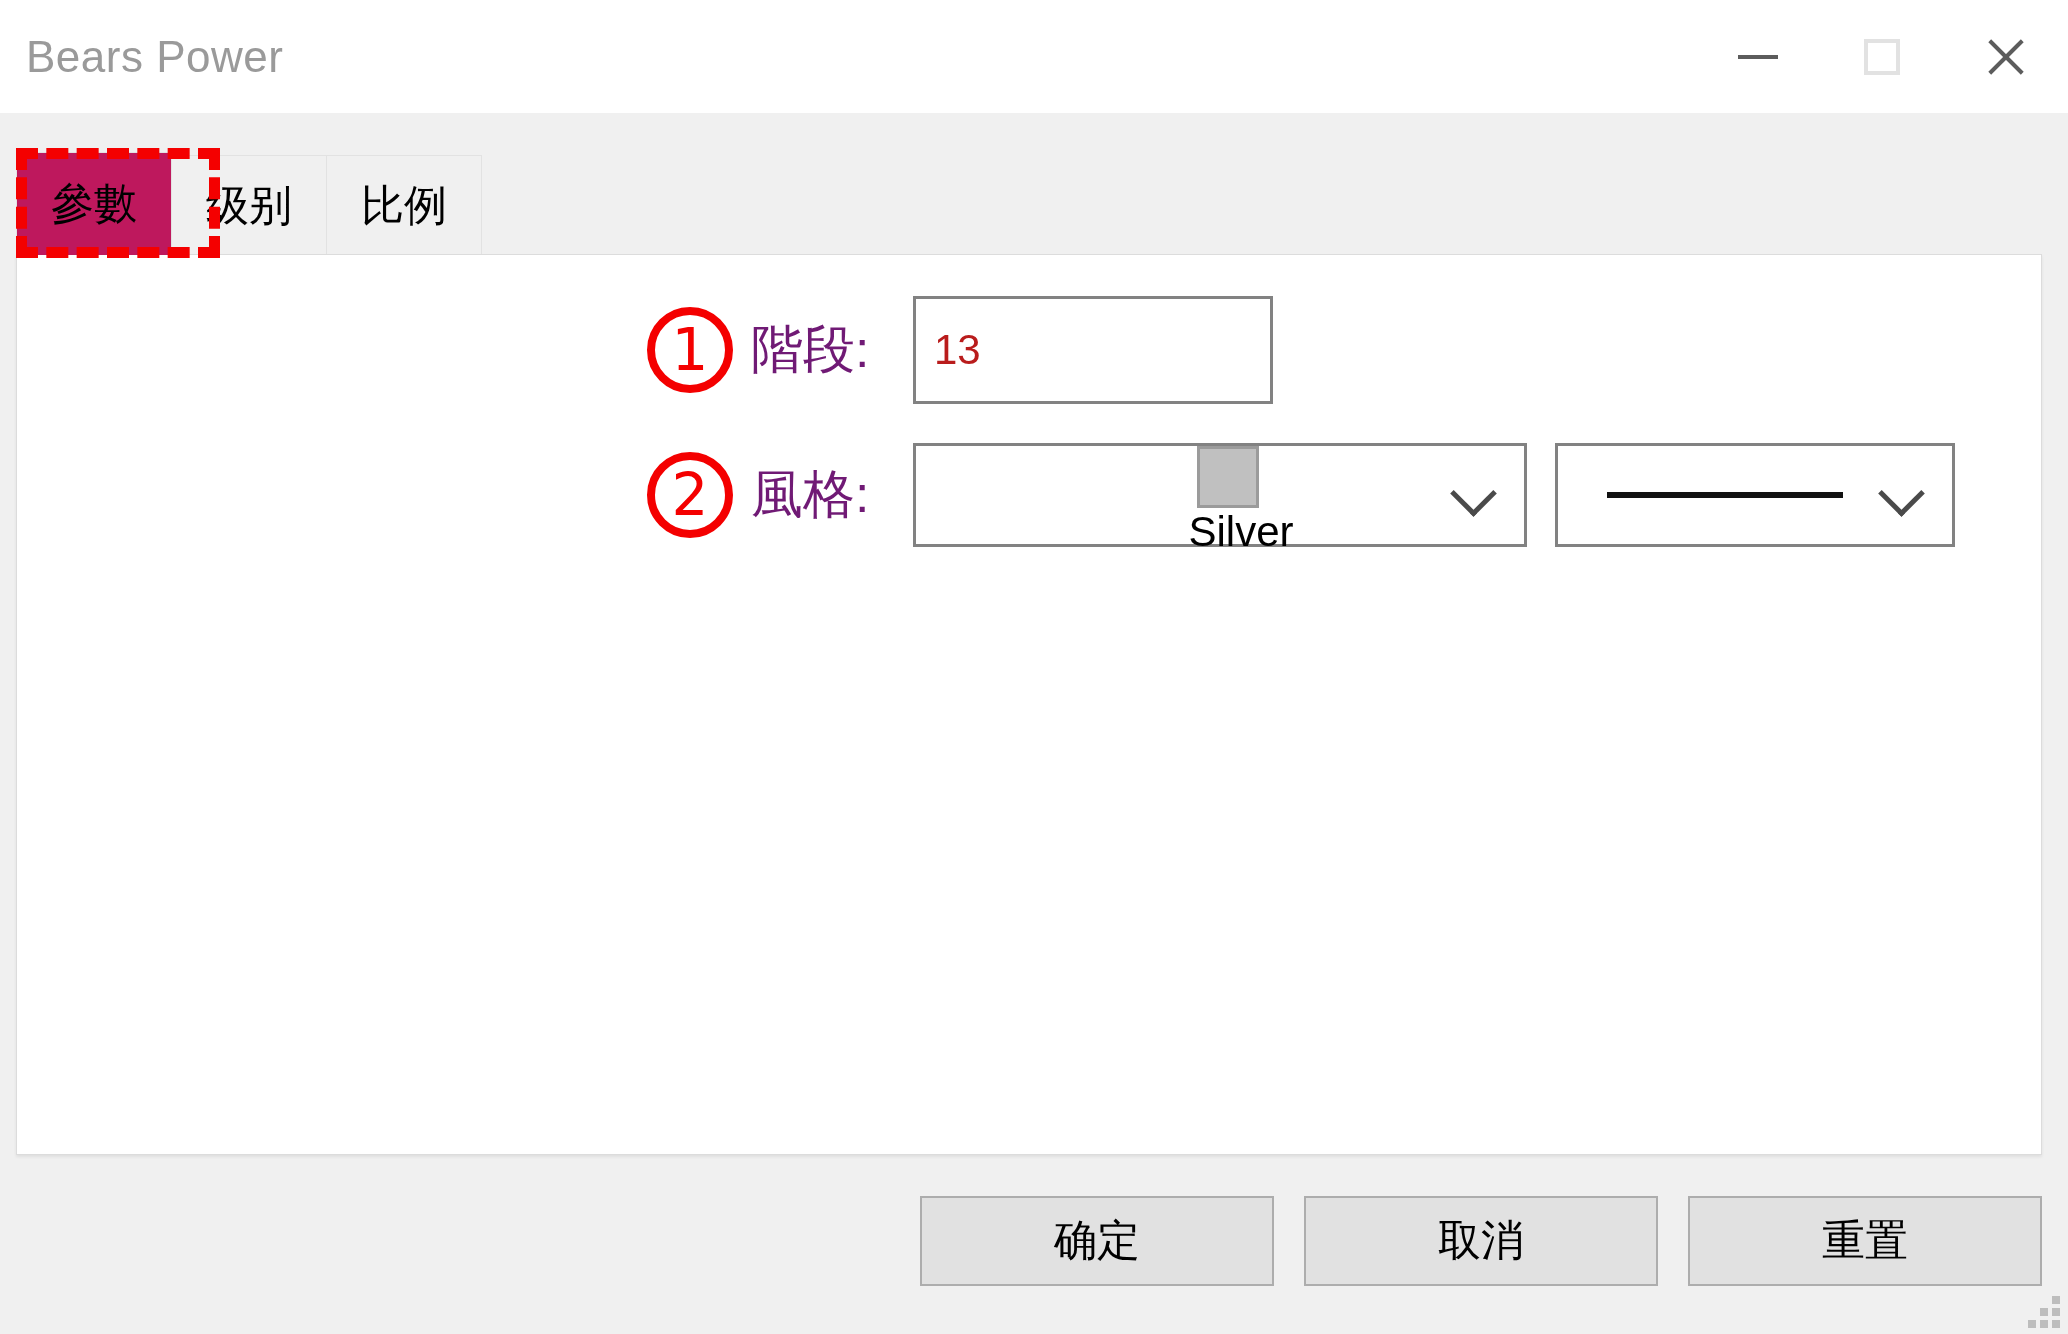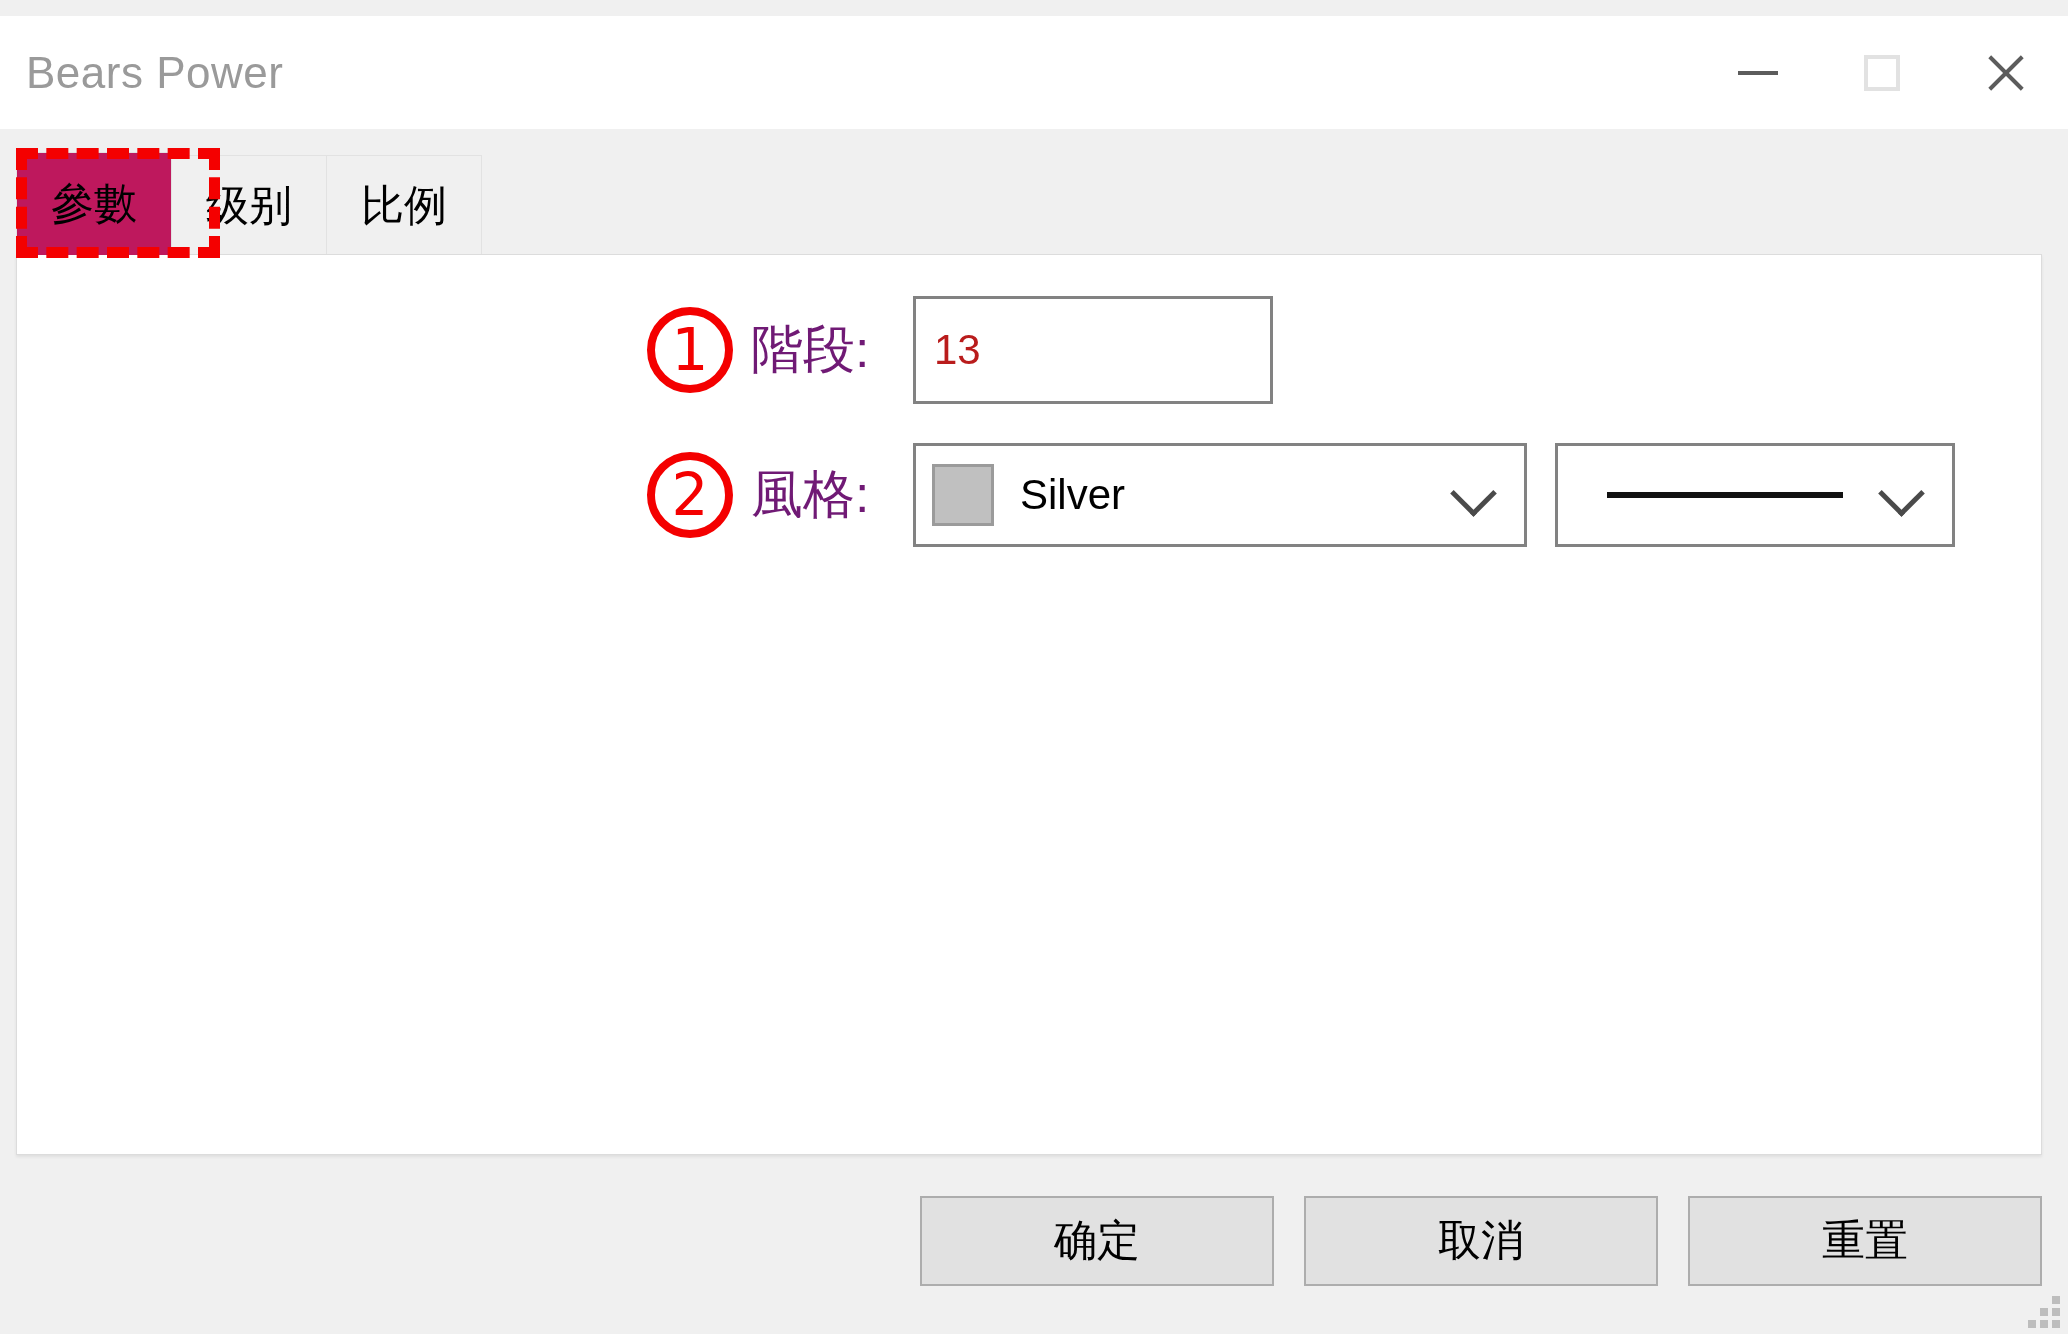--- a/index.html
+++ b/index.html
@@ -17,21 +17,20 @@
 
   
   .titlebar {
     position: absolute;
     left: 0; top: 0;
     width: 2068px;
     height: 113px;
     background: #ffffff;
     display: flex;
     align-items: center;
-    margin-top: 16px;
   }
   .title-text {
     margin-left: 26px;
     font-size: 44px;
     color: #9a9a9a;
     letter-spacing: 0.5px;
     white-space: nowrap;
   }
   .win-controls {
     position: absolute;
@@ -177,20 +176,21 @@
 
   .combo {
     margin-left: 22px;
     height: 104px;
     box-sizing: border-box;
     border: 3px solid #828282;
     background: #ffffff;
     display: flex;
     align-items: center;
     position: relative;
+    flex-direction: column;
   }
   .combo-color { width: 614px; padding-left: 16px; }
   .combo-line  { width: 400px; margin-left: 28px; justify-content: center; }
 
   .swatch {
     width: 62px;
     height: 62px;
     box-sizing: border-box;
     border: 3px solid #9b9b9b;
     background: #c0c0c0;

